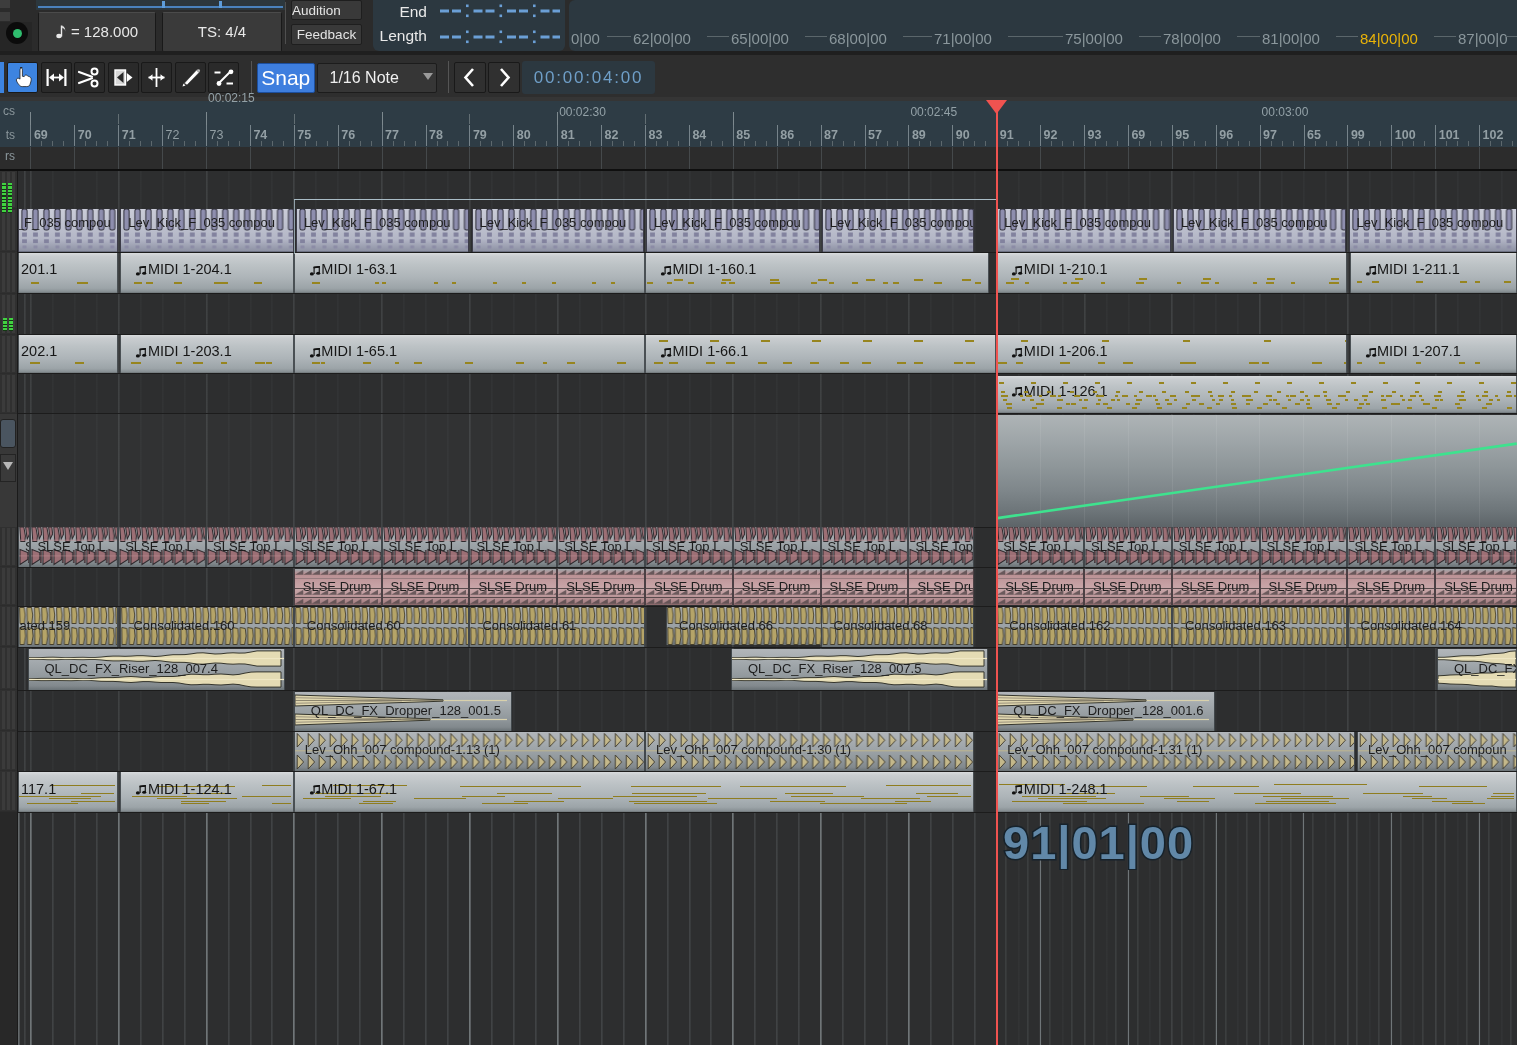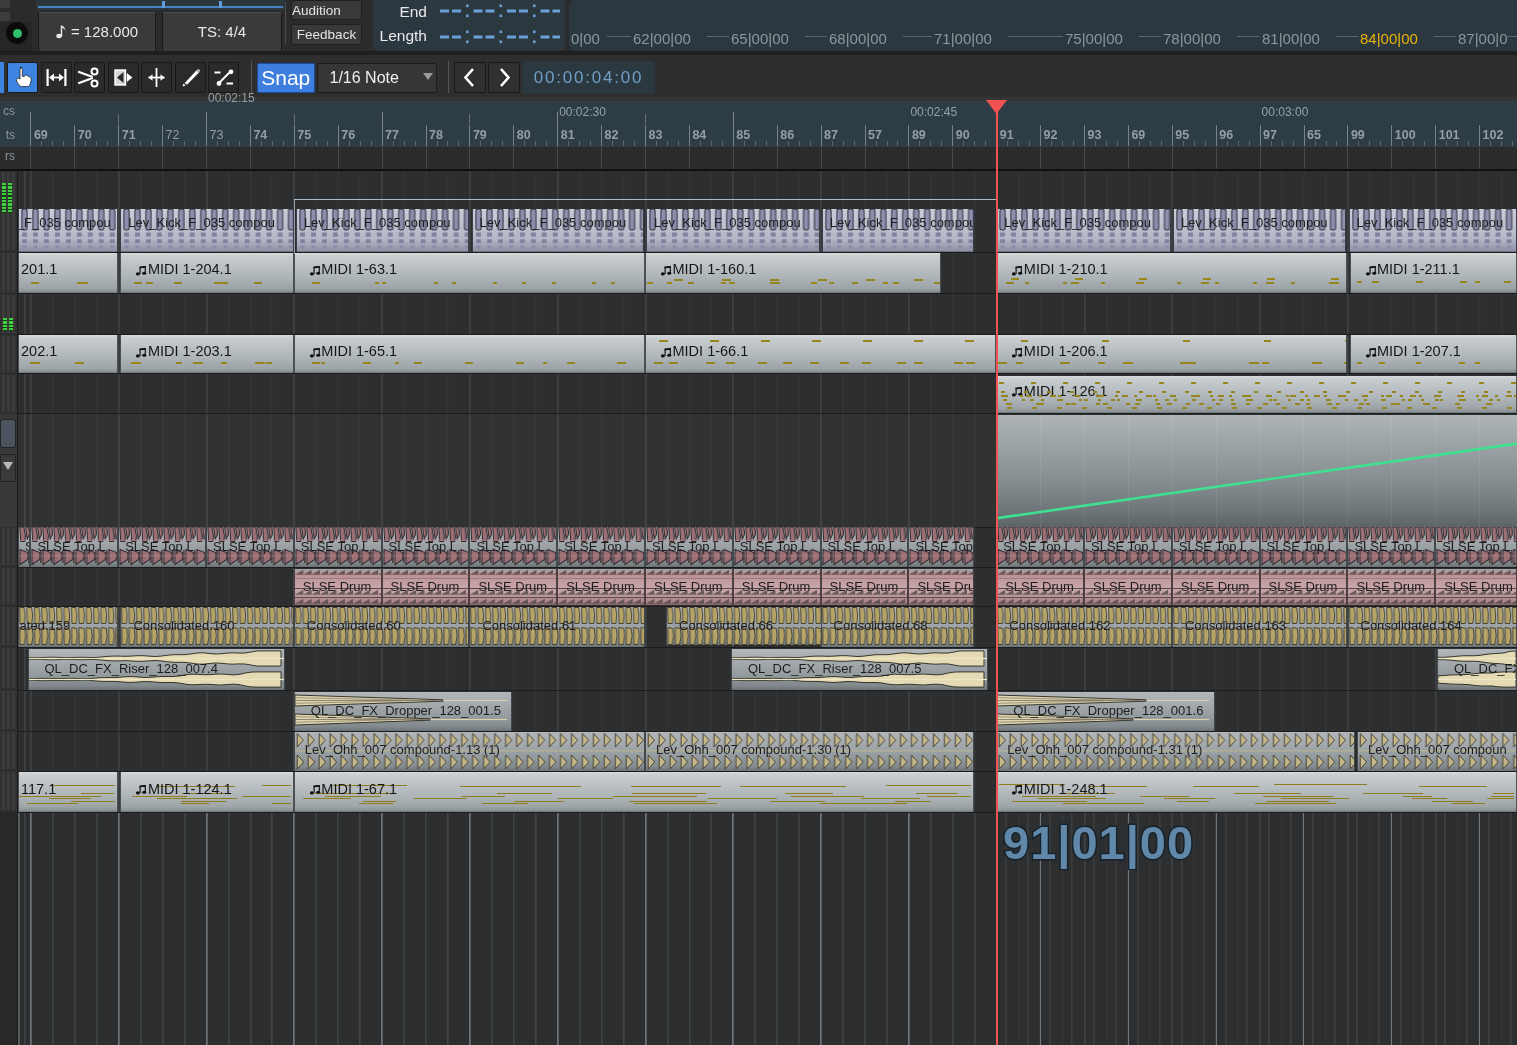--- a/index.html
+++ b/index.html
@@ -564,21 +564,21 @@
         <use href="#noteico"></use>
       </svg>MIDI 1-204.1</span>
     <div style="left:0;top:29px;width:100%;height:2.2px;background-image:repeating-linear-gradient(90deg, transparent 0 25px, #97851f 25px 32px, transparent 32px 75px),repeating-linear-gradient(90deg, transparent 0 13px, #97851f 13px 21px, transparent 21px 40px);"></div>
   </div>
 <div style="left:293.8px;top:253.0px;width:351.2px;height:40.0px;background:linear-gradient(180deg,#d8dbdd 0,#c9cdd0 8%,#bcc2c5 30%,#adb4b8 62%,#9ca4a8 88%,#8a9296 96%,#6e7578 100%);border-left:1px solid #4a5054;border-right:1px solid #4a5054;overflow:hidden">
     <span style="position:absolute;left:14px;top:8px" class="mlbl"><svg class="ni" style="position:relative">
         <use href="#noteico"></use>
       </svg>MIDI 1-63.1</span>
     <div style="left:0;top:29px;width:100%;height:2.2px;background-image:repeating-linear-gradient(90deg, transparent 0 17px, #97851f 17px 21px, transparent 21px 70px),repeating-linear-gradient(90deg, transparent 0 21px, #97851f 21px 25px, transparent 25px 59px);"></div>
   </div>
-<div style="left:645.0px;top:253.0px;width:296px;height:40.0px;background:linear-gradient(180deg,#d8dbdd 0,#c9cdd0 8%,#bcc2c5 30%,#adb4b8 62%,#9ca4a8 88%,#8a9296 96%,#6e7578 100%);border-left:1px solid #4a5054;border-right:1px solid #4a5054;overflow:hidden">
+<div style="left:645.0px;top:253.0px;width:344px;height:40.0px;background:linear-gradient(180deg,#d8dbdd 0,#c9cdd0 8%,#bcc2c5 30%,#adb4b8 62%,#9ca4a8 88%,#8a9296 96%,#6e7578 100%);border-left:1px solid #4a5054;border-right:1px solid #4a5054;overflow:hidden">
     <span style="position:absolute;left:14px;top:8px" class="mlbl"><svg class="ni" style="position:relative">
         <use href="#noteico"></use>
       </svg>MIDI 1-160.1</span>
     <div style="left:0;top:25.5px;width:100%;height:2.2px;background-image:repeating-linear-gradient(90deg, transparent 0 28px, #97851f 28px 37px, transparent 37px 48px);"></div>
     <div style="left:0;top:29px;width:100%;height:2.2px;background-image:repeating-linear-gradient(90deg, transparent 0 1px, #97851f 1px 7px, transparent 7px 41px),repeating-linear-gradient(90deg, transparent 0 21px, #97851f 21px 26px, transparent 26px 54px);"></div>
   </div>
 <div style="left:996.3px;top:253.0px;width:351.2px;height:40.0px;background:linear-gradient(180deg,#d8dbdd 0,#c9cdd0 8%,#bcc2c5 30%,#adb4b8 62%,#9ca4a8 88%,#8a9296 96%,#6e7578 100%);border-left:1px solid #4a5054;border-right:1px solid #4a5054;overflow:hidden">
     <span style="position:absolute;left:14px;top:8px" class="mlbl"><svg class="ni" style="position:relative">
         <use href="#noteico"></use>
       </svg>MIDI 1-210.1</span>

